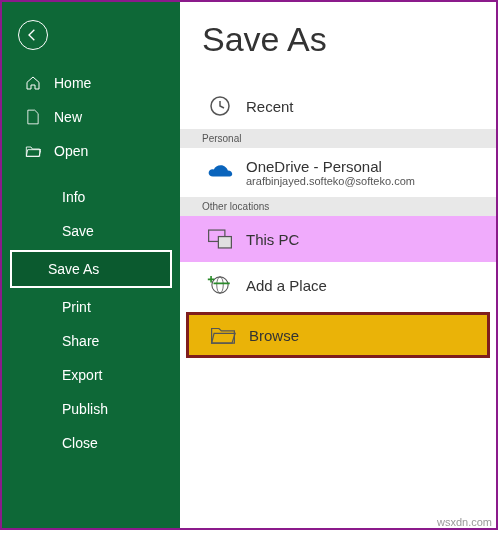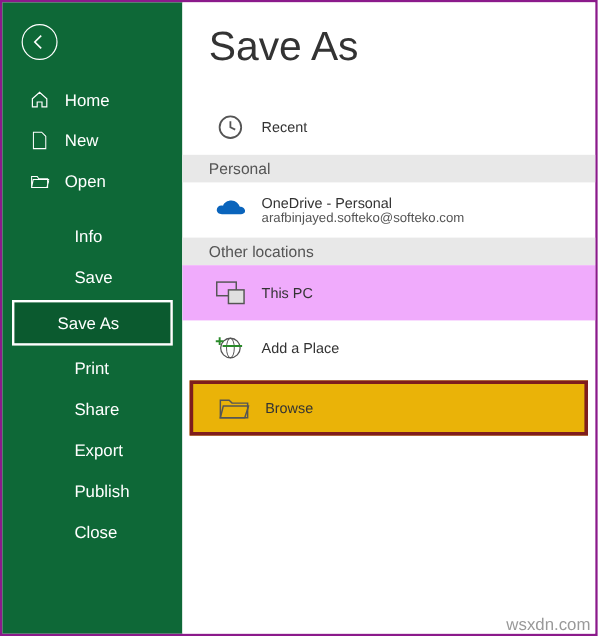--- a/index.html
+++ b/index.html
@@ -1,38 +1,38 @@
 <!DOCTYPE html>
 <html><head>
 <meta charset="utf-8">
 <style>
   * { box-sizing: border-box; margin: 0; padding: 0; font-family: "Segoe UI", Arial, sans-serif; }
   body { width: 502px; height: 534px; overflow: hidden; background: #fff; position: relative; }
   .frame { width: 498px; height: 530px; border: 2px solid #8b1a8b; display: flex; }
-  .sidebar { width: 150px; background: #0e6837; color: #fff; padding-top: 12px; }
+  .sidebar { width: 178px; background: #0e6837; color: #fff; padding-top: 12px; }
   .back { width: 30px; height: 30px; margin: 6px 0 16px 16px; border: 1.5px solid #fff; border-radius: 50%; display:flex; align-items:center; justify-content:center; cursor:pointer;}
   .back svg { width: 16px; height:16px; }
   .nav1, .nav2 { list-style:none; }
   .nav1 li, .nav2 li { display:flex; align-items:center; padding: 9px 0 9px 22px; font-size:14px; cursor:pointer; }
   .nav1 li .ic { width:18px; display:inline-flex; justify-content:center; margin-right:12px;}
   .nav2 { margin-top: 12px; }
   .nav2 li { padding-left: 60px; }
   .nav2 li.sel { border:2px solid #fff; margin: 2px 8px; padding-left:36px; background:#0b5a2f;}
   .main { flex:1; background:#fff; padding-top:18px; }
   .title { font-size:34px; font-weight:300; color:#333; padding-left:22px; }
   .loc-list { margin-top:24px; }
   .loc { display:flex; align-items:center; padding:10px 0 10px 22px; cursor:pointer; min-height:46px; }
   .loc .lic { width:36px; display:flex; justify-content:center; align-items:center;}
   .loc .ltxt { padding-left:8px; }
-  .loc .main-line{ font-size:12px; color:#333;}
+  .loc .main-line{ font-size:15px; color:#333;}
   .loc .sub-line{ font-size:11px; color:#555;}
-  .sect { font-size:13px; color:#555; background:#e8e8e8; padding:4px 0 4px 22px; }
+  .sect { font-size:10px; color:#555; background:#e8e8e8; padding:4px 0 4px 22px; }
   .loc.sel { background:#f0abfc; }
   .loc.hi { border:3px solid #7f1d1d; margin:4px 6px 4px 6px; padding-left:16px; background:#eab308;}
-  .watermark{ position:absolute; bottom:6px; right:10px; font-size:14px; color:#999;}
+  .watermark{ position:absolute; bottom:6px; right:10px; font-size:11px; color:#999;}
 </style>
 </head>
 <body>
 
 <div class="frame">
   <div class="sidebar">
     <div class="back">
       <svg viewBox="0 0 24 24">
           <path d="M14 4l-8 8 8 8" stroke="#fff" stroke-width="2" fill="none"></path>
         </svg>

